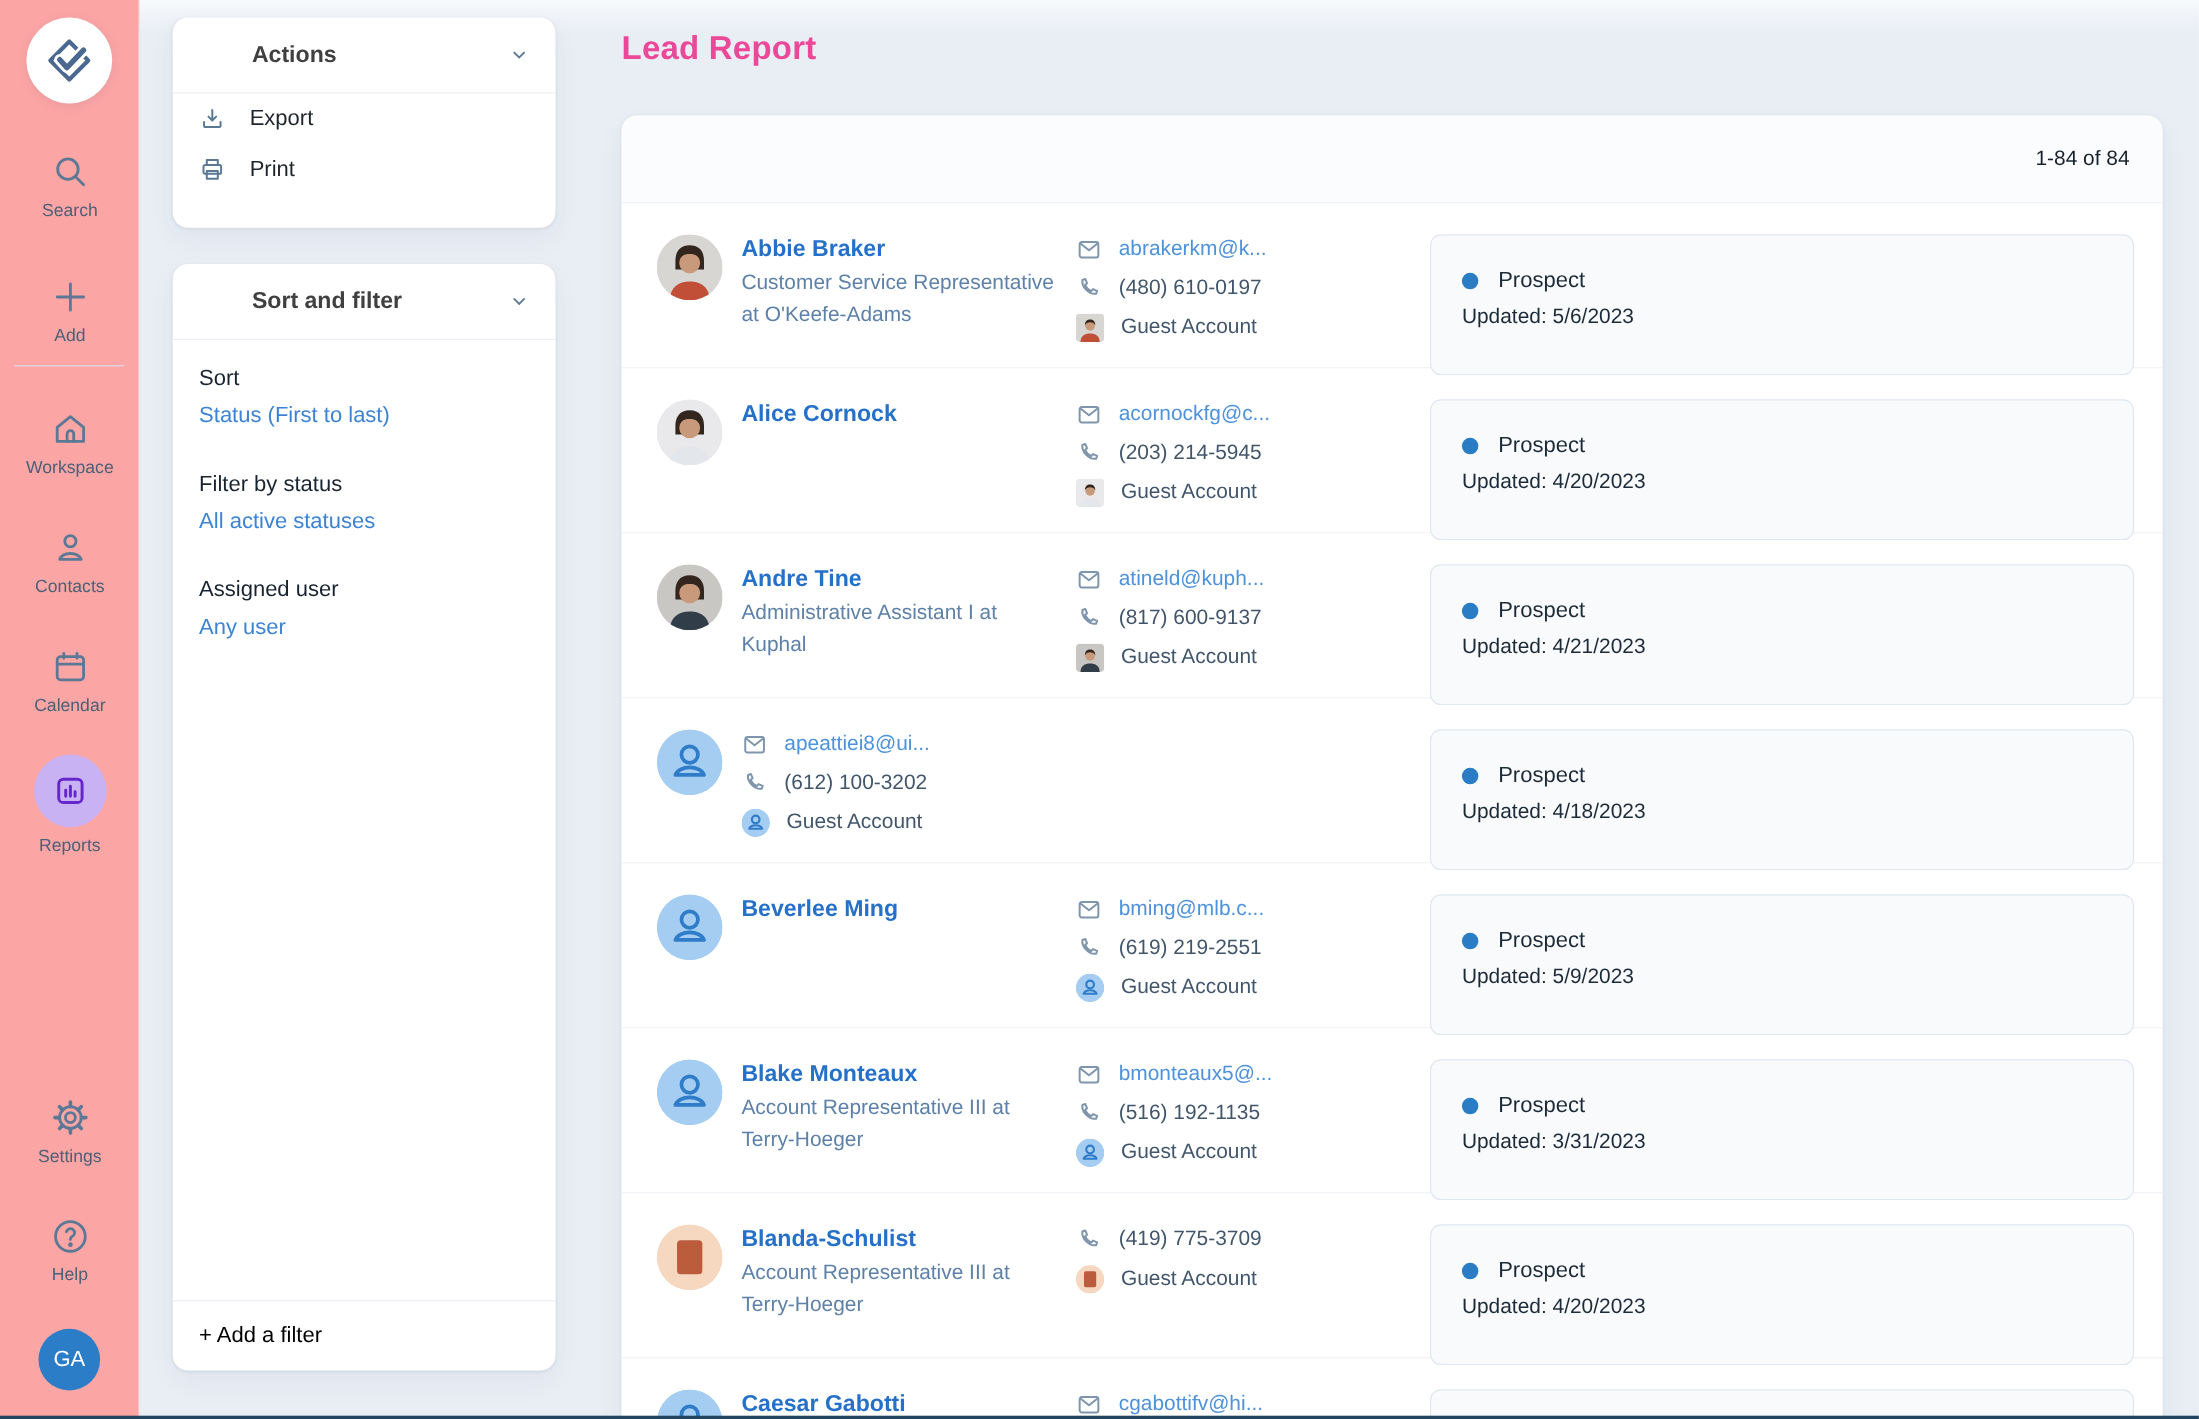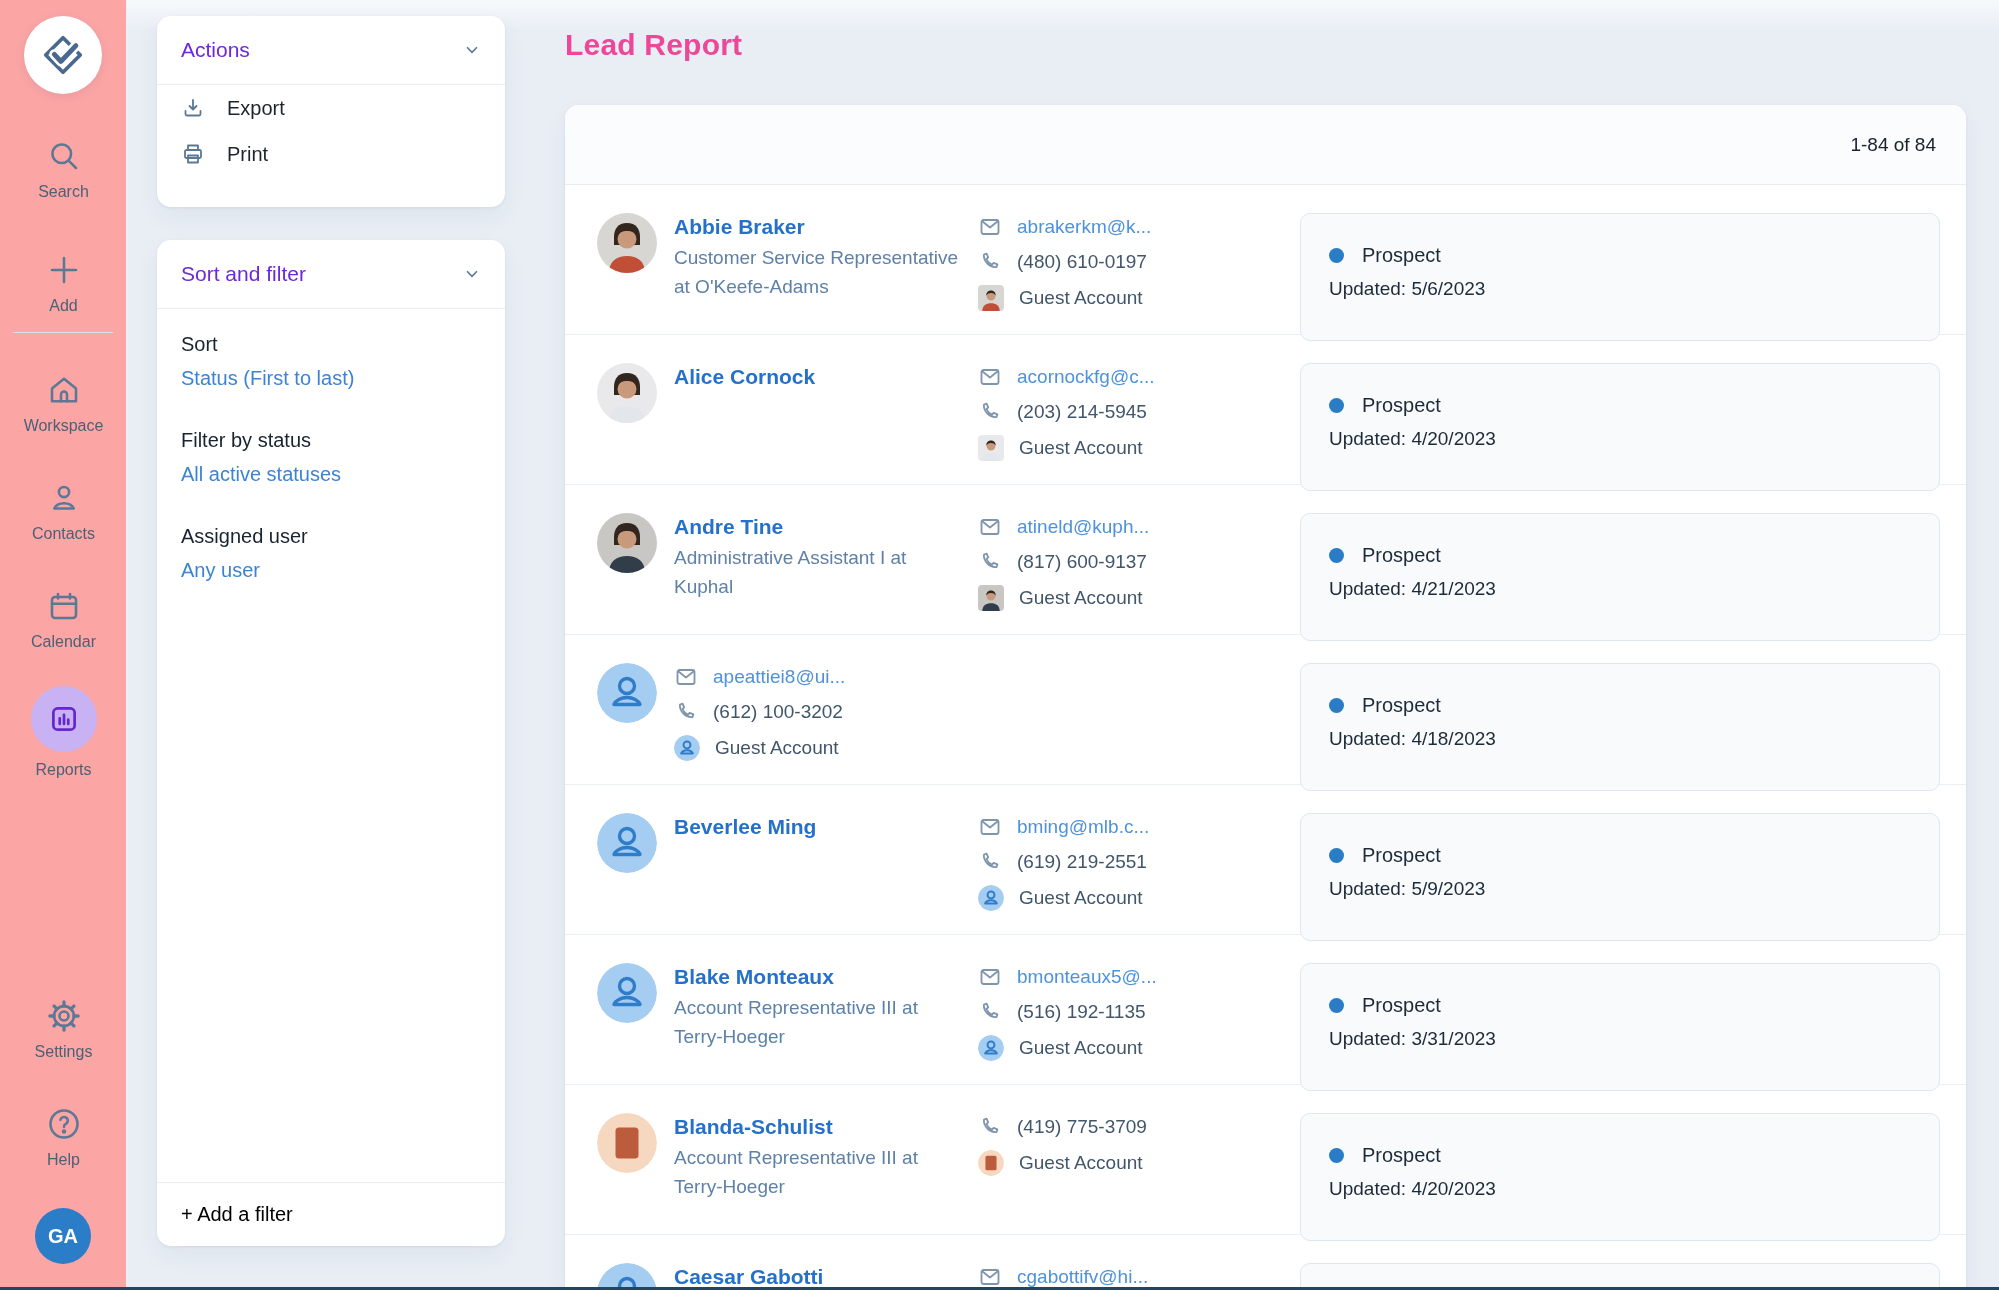--- a/index.html
+++ b/index.html
@@ -13,26 +13,26 @@
 
   
   .rail { position:absolute; left:0; top:0; width:127px; height:100%; background:#fca5a5; border-right:1px solid #eef1f5; z-index:5; }
   .rail-item { position:absolute; left:0; width:127px; display:flex; flex-direction:column; align-items:center; gap:9px; cursor:pointer; }
   .rail-item .lbl { font-size:16px; color:#4c6076; }
   .rail-icon { color:#5b7895; }
   .logo-wrap { position:absolute; left:50%; transform:translateX(-50%); top:16px; width:78px; height:78px; background:#fff; border-radius:50%; box-shadow:0 2px 10px rgba(40,70,110,.10); display:flex; align-items:center; justify-content:center; }
   .rail-divider { position:absolute; left:13px; top:332px; width:100px; height:1px; background:#d9e1ea; }
   .reports-bubble { width:66px; height:66px; border-radius:50%; background:#c9b2f4; display:flex; align-items:center; justify-content:center; }
   .reports-bubble .rail-icon { color:#6527c9; }
-  .ga-avatar { position:absolute; left:50%; transform:translateX(-50%); top:1208px; width:56px; height:56px; border-radius:50%; background:#2a7dc6; color:#fff; font-size:20px; font-weight:bold; display:flex; align-items:center; justify-content:center; cursor:pointer; }
+  .ga-avatar { position:absolute; left:50%; transform:translateX(-50%); top:1208px; width:56px; height:56px; border-radius:50%; background:#2a7dc6; color:#fff; font-size:20px; font-weight:normal; display:flex; align-items:center; justify-content:center; cursor:pointer; }
 
   
   .panel { position:absolute; left:157px; width:348px; background:#fff; border-radius:14px; box-shadow:0 1px 3px rgba(30,50,80,.08),0 10px 26px rgba(30,50,80,.05); }
   .panel-head { display:flex; align-items:center; justify-content:space-between; padding:22px 24px; border-bottom:1px solid #e9edf2; cursor:pointer; }
-  .panel-title { font-size:21px; font-weight:400; color:#6d28d9; }
+  .panel-title { font-size:21px; font-weight:700; color:#404040;margin-left:48px; }
   .chev { color:#5b7895; }
   .actions-panel { top:16px; height:191px; }
   .action-row { display:flex; align-items:center; gap:22px; padding:11px 24px; cursor:pointer; }
   .action-row:first-of-type { margin-top:10px; }
   .action-row .a-icon { color:#5b7895; }
   .action-row .a-lbl { font-size:20px; color:#1d242c; }
 
   .sort-panel { top:240px; height:1006px; display:flex; flex-direction:column; }
   .sort-body { padding:20px 24px 0 24px; flex:1; }
   .sort-group { margin-bottom:32px; }

